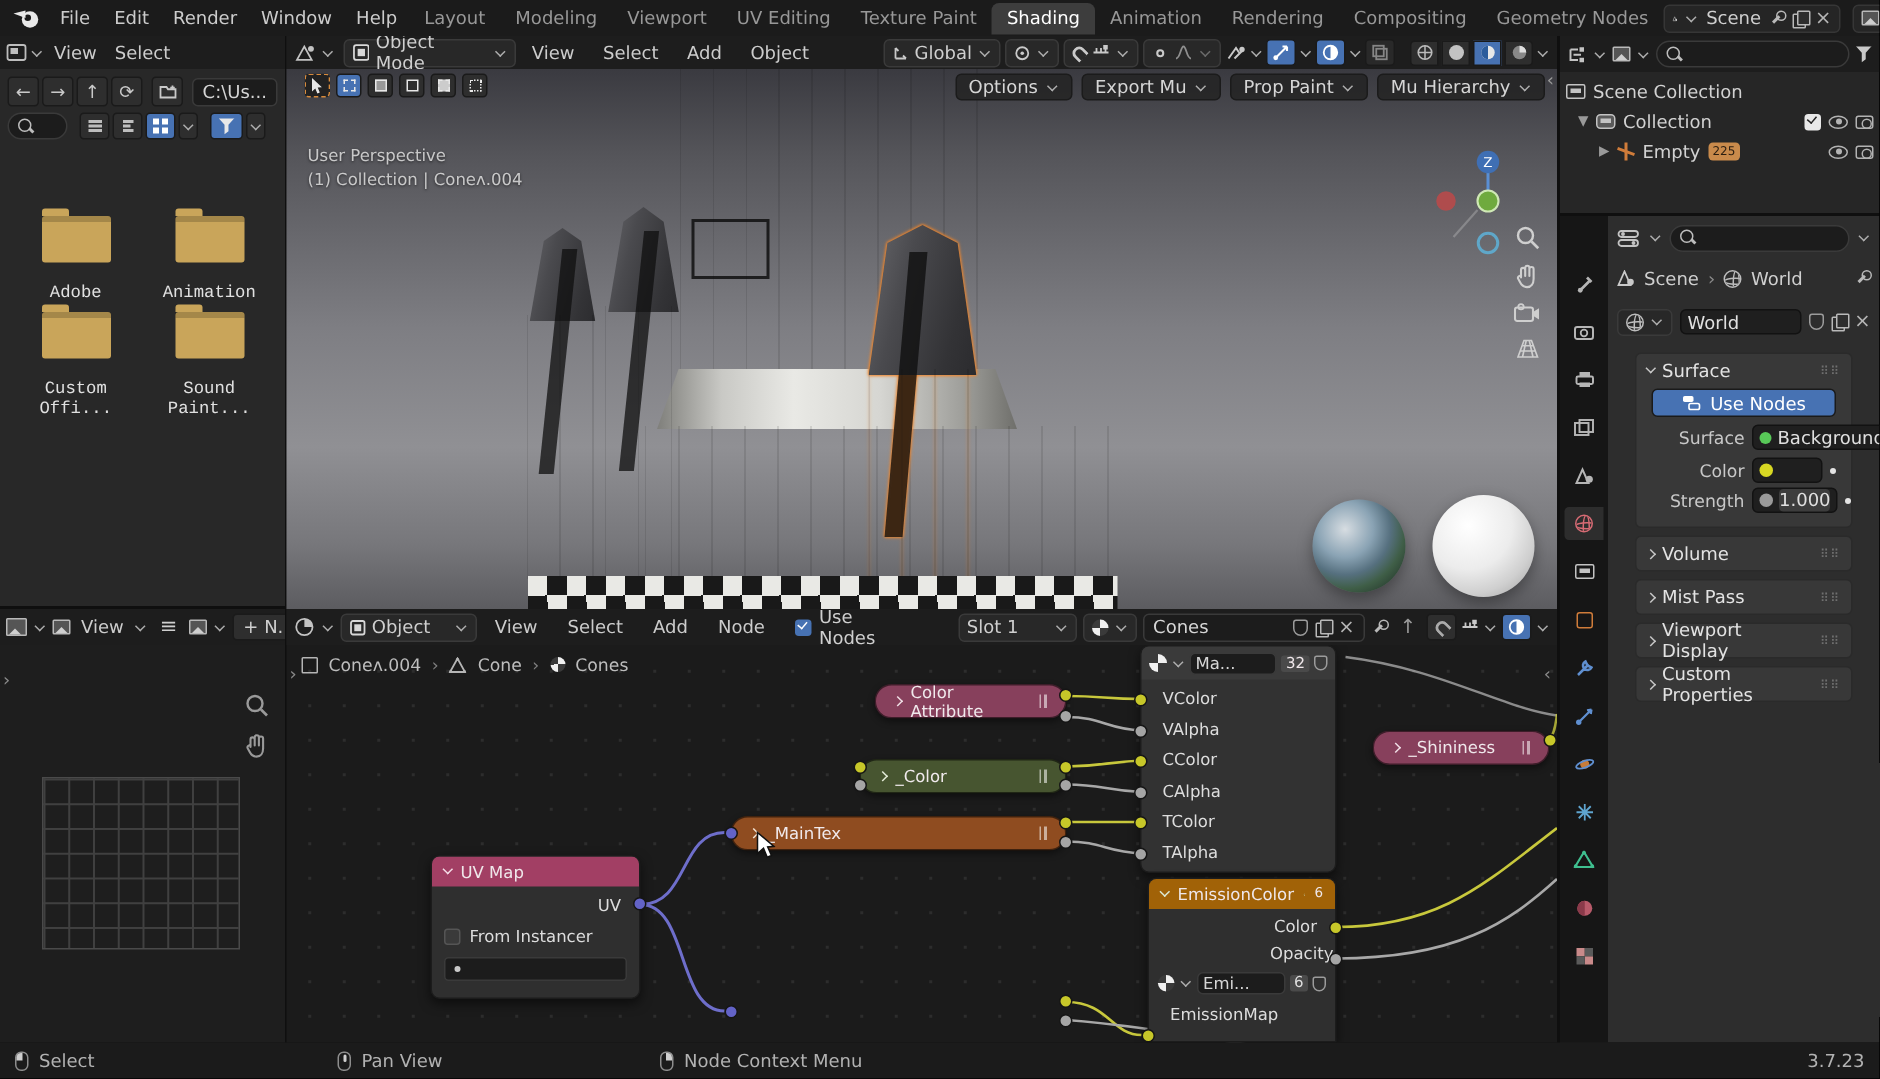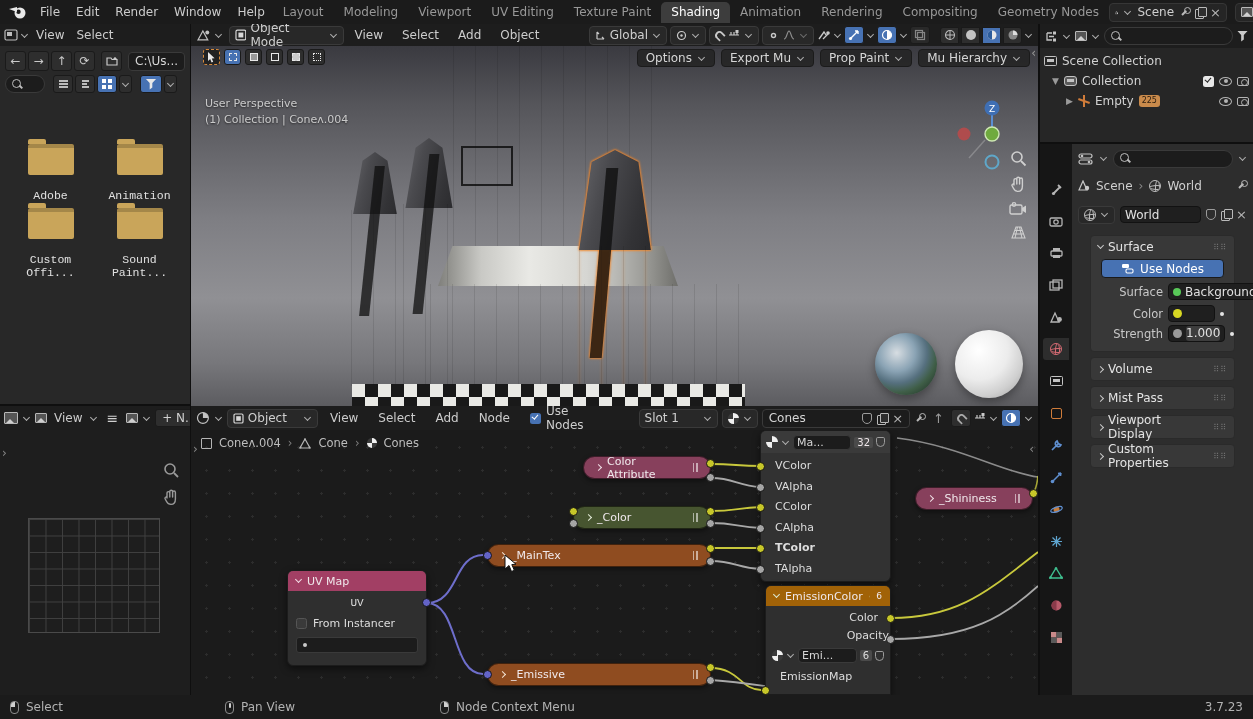--- a/index.html
+++ b/index.html
@@ -929,58 +929,50 @@
 
       <svg class="abs" style="left:313px;top:124px;" width="13" height="19" viewBox="0 0 13 19">
         <polygon points="1,1 1,15 5,11.5 7.5,17.5 10.3,16.3 7.8,10.6 12,10.2" fill="#fff" stroke="#111" stroke-width="1"></polygon>
       </svg>
 
       <div class="nodebox" style="left:96px;top:140px;width:140px;height:96px;">
         <div class="nodehdr" style="background:#a23f64;">
           <span class="exp open" style="border-color:#f4dce6;"></span>
           <span>UV Map</span>
         </div>
-        <div style="text-align:center;padding:6px 12px 0;font-family:Liberation Mono, monospace;">UV</div>
+        <div style="text-align:right;padding:6px 12px 0;">UV</div>
         <div class="row" style="padding:8px 8px 0;gap:6px;">
           <span class="checkbox" style="width:11px;height:11px;background:#3a3a3a;border:1px solid #555;"></span>
           <span>From Instancer</span>
         </div>
         <div class="field" style="margin:7px 8px 0;height:16px;border-radius:3px;">
             <span style="width:4px;height:4px;border-radius:50%;background:#c9c9c9;"></span>
           </div>
       </div>
       <span class="sock blue" style="left:231px;top:168px;"></span>
 
-      <div class="npill" style="left:296px;top:233px;width:224px;background:#8f4c20;">
-        <span class="exp closed" style="border-color:#f4e4d4;"></span>
-        <span>_Emissive</span>
-        <span class="marks">
-            <i></i>
-            <i></i>
-          </span>
-      </div>
       <span class="sock blue" style="left:292px;top:240px;"></span>
       <span class="sock yellow" style="left:515px;top:233px;"></span>
       <span class="sock gray" style="left:515px;top:246px;"></span>
 
       <div class="nodebox" style="left:569px;top:0px;width:131px;height:152px;background:#323232;">
         <div class="nodehdr" style="background:#3a3a3a;height:22px;gap:3px;padding:0 5px;">
           <span class="sphereic" style="width:12px;height:12px;"></span>
           <span class="chev"></span>
           <span class="field" style="height:15px;flex:1;padding:0 3px;">
               <span>Ma...</span>
             </span>
           <span style="background:#4a4a4a;border-radius:2px;padding:0 3px;font-size:10px;">32</span>
           <span class="shieldic hollow" style="width:9px;height:10px;"></span>
         </div>
         <div class="abs" style="left:14px;top:28px;">VColor</div>
         <div class="abs" style="left:14px;top:49px;">VAlpha</div>
         <div class="abs" style="left:14px;top:69px;">CColor</div>
         <div class="abs" style="left:14px;top:90px;">CAlpha</div>
-        <div class="abs" style="left:14px;top:110px;font-weight:bold;">TColor</div>
+        <div class="abs" style="left:14px;top:110px;">TColor</div>
         <div class="abs" style="left:14px;top:131px;">TAlpha</div>
       </div>
       <span class="sock yellow" style="left:565px;top:32px;"></span>
       <span class="sock gray" style="left:565px;top:53px;"></span>
       <span class="sock yellow" style="left:565px;top:73px;"></span>
       <span class="sock gray" style="left:565px;top:94px;"></span>
       <span class="sock yellow" style="left:565px;top:114px;"></span>
       <span class="sock gray" style="left:565px;top:135px;"></span>
 
       <div class="npill" style="left:724px;top:57px;width:118px;background:#87405c;">

